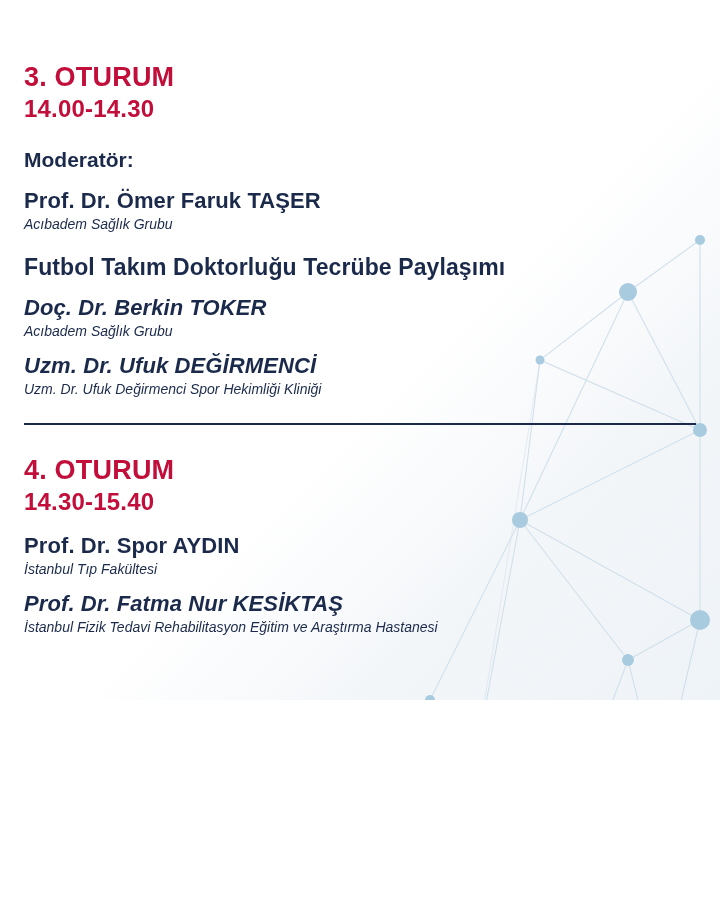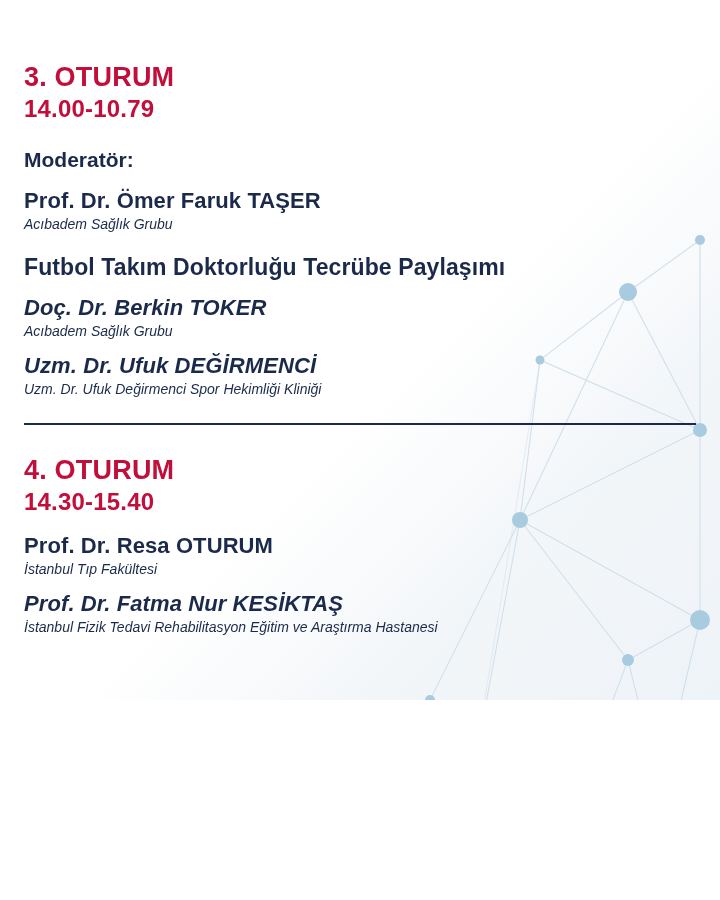--- a/index.html
+++ b/index.html
@@ -140,21 +140,21 @@
       <circle cx="300" cy="880" r="6"></circle>
       <circle cx="250" cy="830" r="4"></circle>
       <circle cx="700" cy="240" r="5"></circle>
     </g>
   </svg>
 
   <div class="content">
 
     <div>
       <h1 class="session-title">3. OTURUM</h1>
-      <div class="session-time">14.00-10.79</div>
+      <div class="session-time">14.00-14.30</div>
 
       <div class="role-label">Moderatör:</div>
 
       <div class="person-name">Prof. Dr. Ömer Faruk TAŞER</div>
       <div class="person-aff">Acıbadem Sağlık Grubu</div>
 
       <div class="talk-title">Futbol Takım Doktorluğu Tecrübe Paylaşımı</div>
 
       <div class="person-name sub">Doç. Dr. Berkin TOKER</div>
       <div class="person-aff">Acıbadem Sağlık Grubu</div>
@@ -163,21 +163,21 @@
       <div class="person-aff">Uzm. Dr. Ufuk Değirmenci Spor Hekimliği Kliniği</div>
     </div>
 
     <div class="divider"></div>
 
     <div class="block-2">
       <h1 class="session-title">4. OTURUM</h1>
       <div class="session-time">14.30-15.40</div>
 
 
-      <div class="person-name">Prof. Dr. Resa OTURUM</div>
+      <div class="person-name">Prof. Dr. Spor AYDIN</div>
       <div class="person-aff">İstanbul Tıp Fakültesi</div>
 
       <div class="person-name sub">Prof. Dr. Fatma Nur KESİKTAŞ</div>
       <div class="person-aff">İstanbul Fizik Tedavi Rehabilitasyon Eğitim ve Araştırma Hastanesi</div>
     </div>
 
   </div>
 </div>
 
 </body></html>

